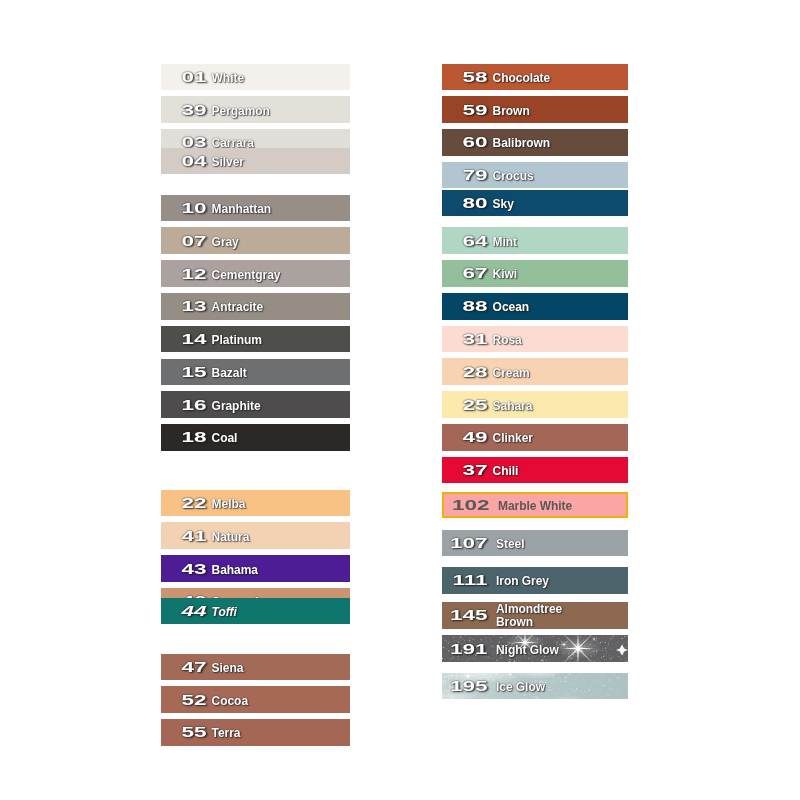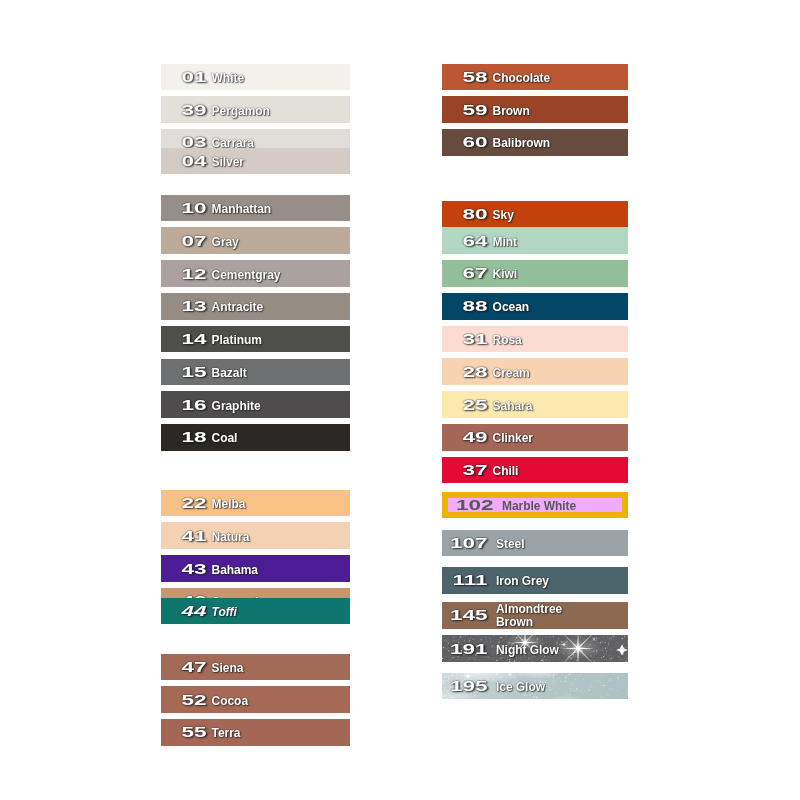--- a/index.html
+++ b/index.html
@@ -15,21 +15,21 @@
   .code{font-weight:700;font-size:15px;color:#ffffff;
         position:absolute;left:0;top:50%;width:45.5px;text-align:right;
         letter-spacing:0px;line-height:1;
         transform:translateZ(0) translateY(calc(-50% - 0.8px)) scaleX(1.5);transform-origin:100% 50%;
         text-shadow:0 0 1.1px rgba(30,30,30,0.8), 0 0 1.6px rgba(30,30,30,0.5), 1.1px 1.3px 1.4px rgba(30,30,30,0.75);}
   .nm{font-weight:700;font-size:12px;color:#ffffff;letter-spacing:-0.05px;
       line-height:1.07;position:absolute;left:50.6px;top:50%;white-space:pre-line;
       transform:translateZ(0) translateY(calc(-50% + 1px)) scaleX(1.0);transform-origin:0% 50%;
       text-shadow:0 0 1.0px rgba(30,30,30,0.75), 0 0 1.5px rgba(30,30,30,0.45), 1.0px 1.2px 1.3px rgba(30,30,30,0.7);}
   .swatch.d3 .nm{left:54px;}
-  .swatch.outlined{border:6px solid #eab308;background:#f0abfc;}
+  .swatch.outlined{border:2px solid #eab308;background:#fca5a5;}
   .swatch.outlined .code{color:#595959;text-shadow:none;}
   .swatch.outlined .nm{color:#595959;text-shadow:none;}
   .glitter{position:absolute;left:0;top:0;width:100%;height:100%;
            pointer-events:none;}
   .glitter svg{display:block;width:100%;height:100%;}
 </style>
 </head>
 <body>
 
 <div class="chart">
@@ -121,21 +121,25 @@
       <span class="nm">Chocolate</span>
     </div>
     <div class="swatch" style="top:32.77px;background:#994426;">
       <span class="code">59</span>
       <span class="nm">Brown</span>
     </div>
     <div class="swatch" style="top:65.54px;background:#674B3C;">
       <span class="code">60</span>
       <span class="nm">Balibrown</span>
     </div>
-    <div class="swatch" style="top:137px;background:#c2410c;padding-left:12px;">
+    <div class="swatch" style="top:98.31px;background:#B2C6D2;">
+      <span class="code">79</span>
+      <span class="nm">Crocus</span>
+    </div>
+    <div class="swatch" style="top:126px;background:#0c4a6e;padding-left:12px;">
       <span class="code">80</span>
       <span class="nm">Sky</span>
     </div>
     <div class="swatch" style="top:163.85px;background:#B1D6C3;">
       <span class="code">64</span>
       <span class="nm">Mint</span>
     </div>
     <div class="swatch" style="top:196.62px;background:#94BF9B;">
       <span class="code">67</span>
       <span class="nm">Kiwi</span>

